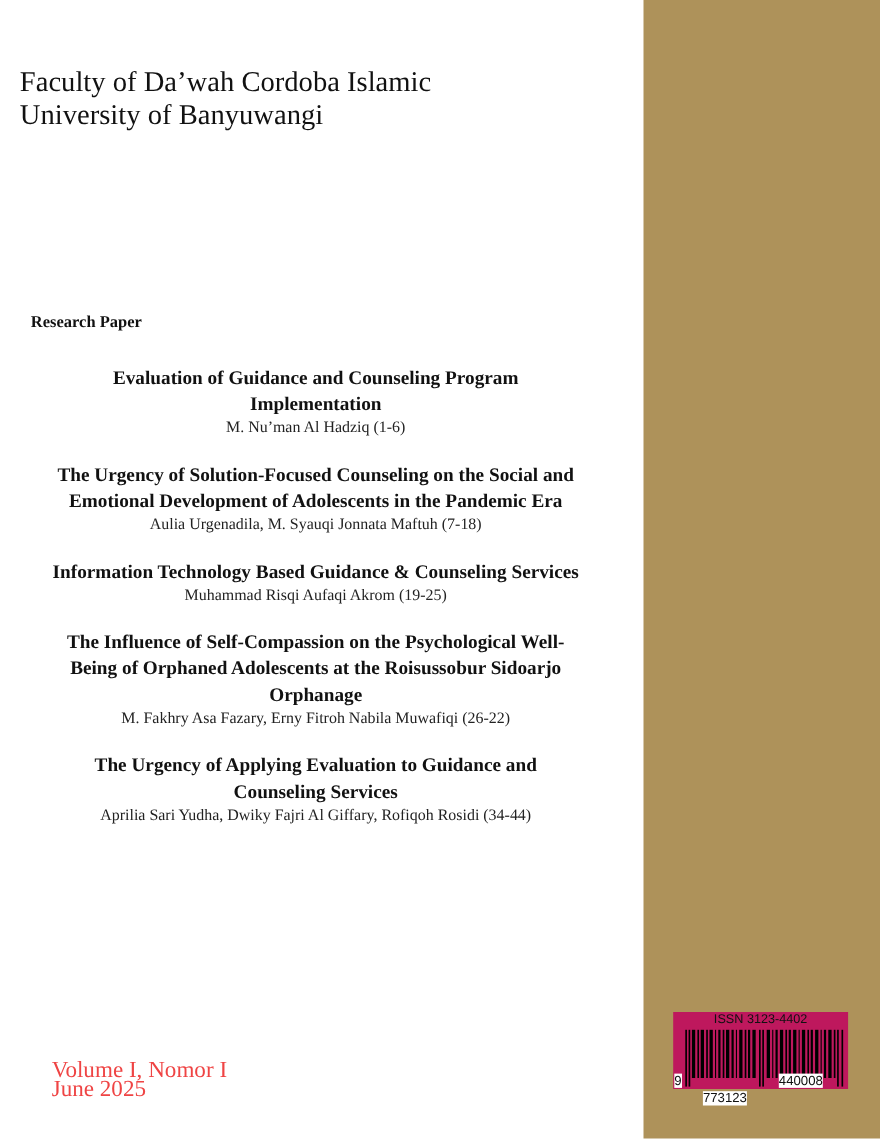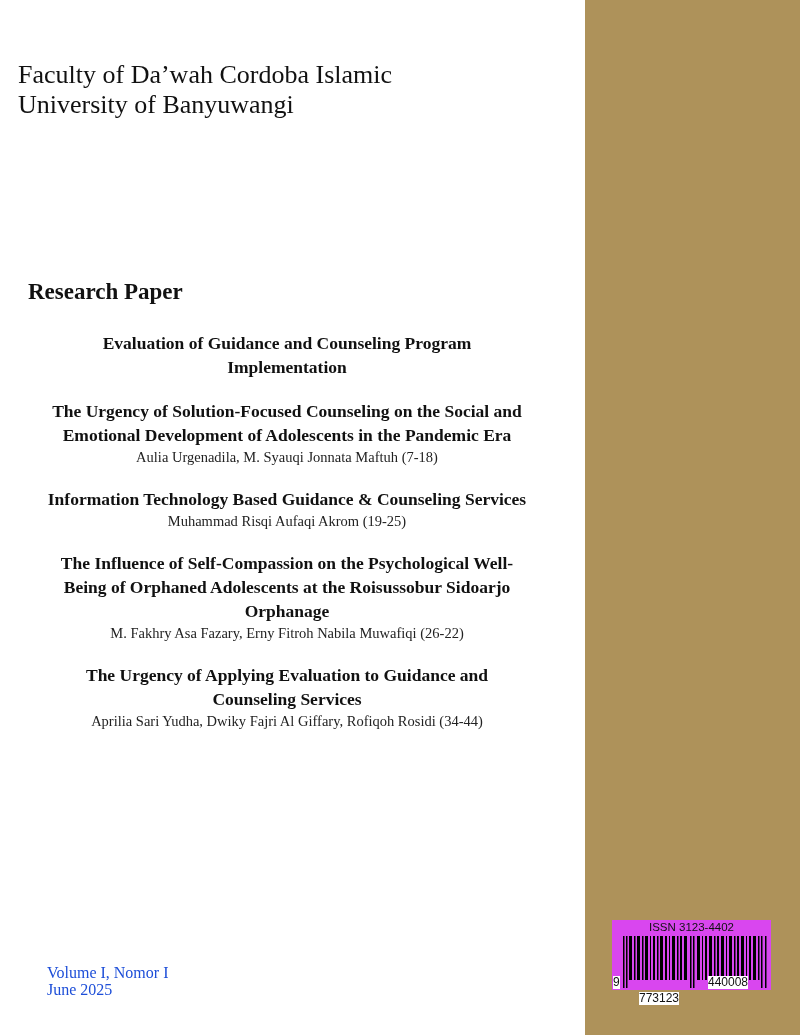--- a/index.html
+++ b/index.html
@@ -16,40 +16,40 @@
   .journal-title {
     font-family: "Liberation Serif", "DejaVu Serif", serif;
     font-size: 43px; line-height: 47px; font-weight: normal; margin: 0;
     letter-spacing: -0.3px; color: #111;
   }
   .subtitle {
     font-family: "Liberation Serif", "DejaVu Serif", serif;
     font-size: 26px; line-height: 30px; margin: 2px 0 0 0; color: #111;
   }
   .section-title {
-    position: absolute; left: 28px; top: 279px; margin: 0;
+    position: absolute; left: 28px; top: 285px; margin: 0;
     font-family: "Liberation Serif", "DejaVu Serif", serif;
-    font-size: 23px; font-weight: bold; color: #111;
+    font-size: 15px; font-weight: bold; color: #111;
   }
   .articles { position: absolute; left: 47px; top: 331px; width: 480px; }
   .article { margin-bottom: 20px; text-align: center; }
   .article-title {
     font-family: "Liberation Serif", "DejaVu Serif", serif;
     font-size: 17.5px; line-height: 24px; font-weight: bold; color: #111;
   }
   .article-authors {
     font-family: "Liberation Serif", "DejaVu Serif", serif;
     font-size: 14.5px; line-height: 20px; color: #222;
   }
   .issue { position: absolute; left: 47px; top: 964px;
     font-family: "Liberation Serif", "DejaVu Serif", serif;
-    font-size: 16px; line-height: 17px; color: #1d4ed8; }
+    font-size: 21px; line-height: 17px; color: #ef4444; }
   .barcode-box {
     position: absolute; left: 612px; top: 920px; width: 159px; height: 70px;
-    background: #d946ef;
+    background: #be185d;
   }
   .issn {
     position: absolute; left: 0; top: 1px; width: 100%; text-align: center;
     font-family: "Liberation Sans", sans-serif; font-size: 11.5px; color: #111;
   }
   .bars {
     position: absolute; left: 9px; top: 16px; width: 148px; height: 52px;
   }
   .bc-digit {
     position: absolute; font-family: "Liberation Sans", sans-serif; font-size: 12px;
@@ -66,20 +66,21 @@
     <span>Faculty of Da’wah Cordoba Islamic</span><br>
     <span>University of Banyuwangi</span>
   </div>
 </div>
 
 <h2 class="section-title">Research Paper</h2>
 
 <div class="articles">
   <div class="article">
     <div class="article-title">Evaluation of Guidance and Counseling Program Implementation</div>
+    <div class="article-authors">M. Nu’man Al Hadziq (1-6)</div>
   </div>
   <div class="article">
     <div class="article-title">The Urgency of Solution-Focused Counseling on the Social and Emotional Development of Adolescents in the Pandemic Era</div>
     <div class="article-authors">Aulia Urgenadila, M. Syauqi Jonnata Maftuh (7-18)</div>
   </div>
   <div class="article">
     <div class="article-title">Information Technology Based Guidance &amp; Counseling Services</div>
     <div class="article-authors">Muhammad Risqi Aufaqi Akrom (19-25)</div>
   </div>
   <div class="article">

